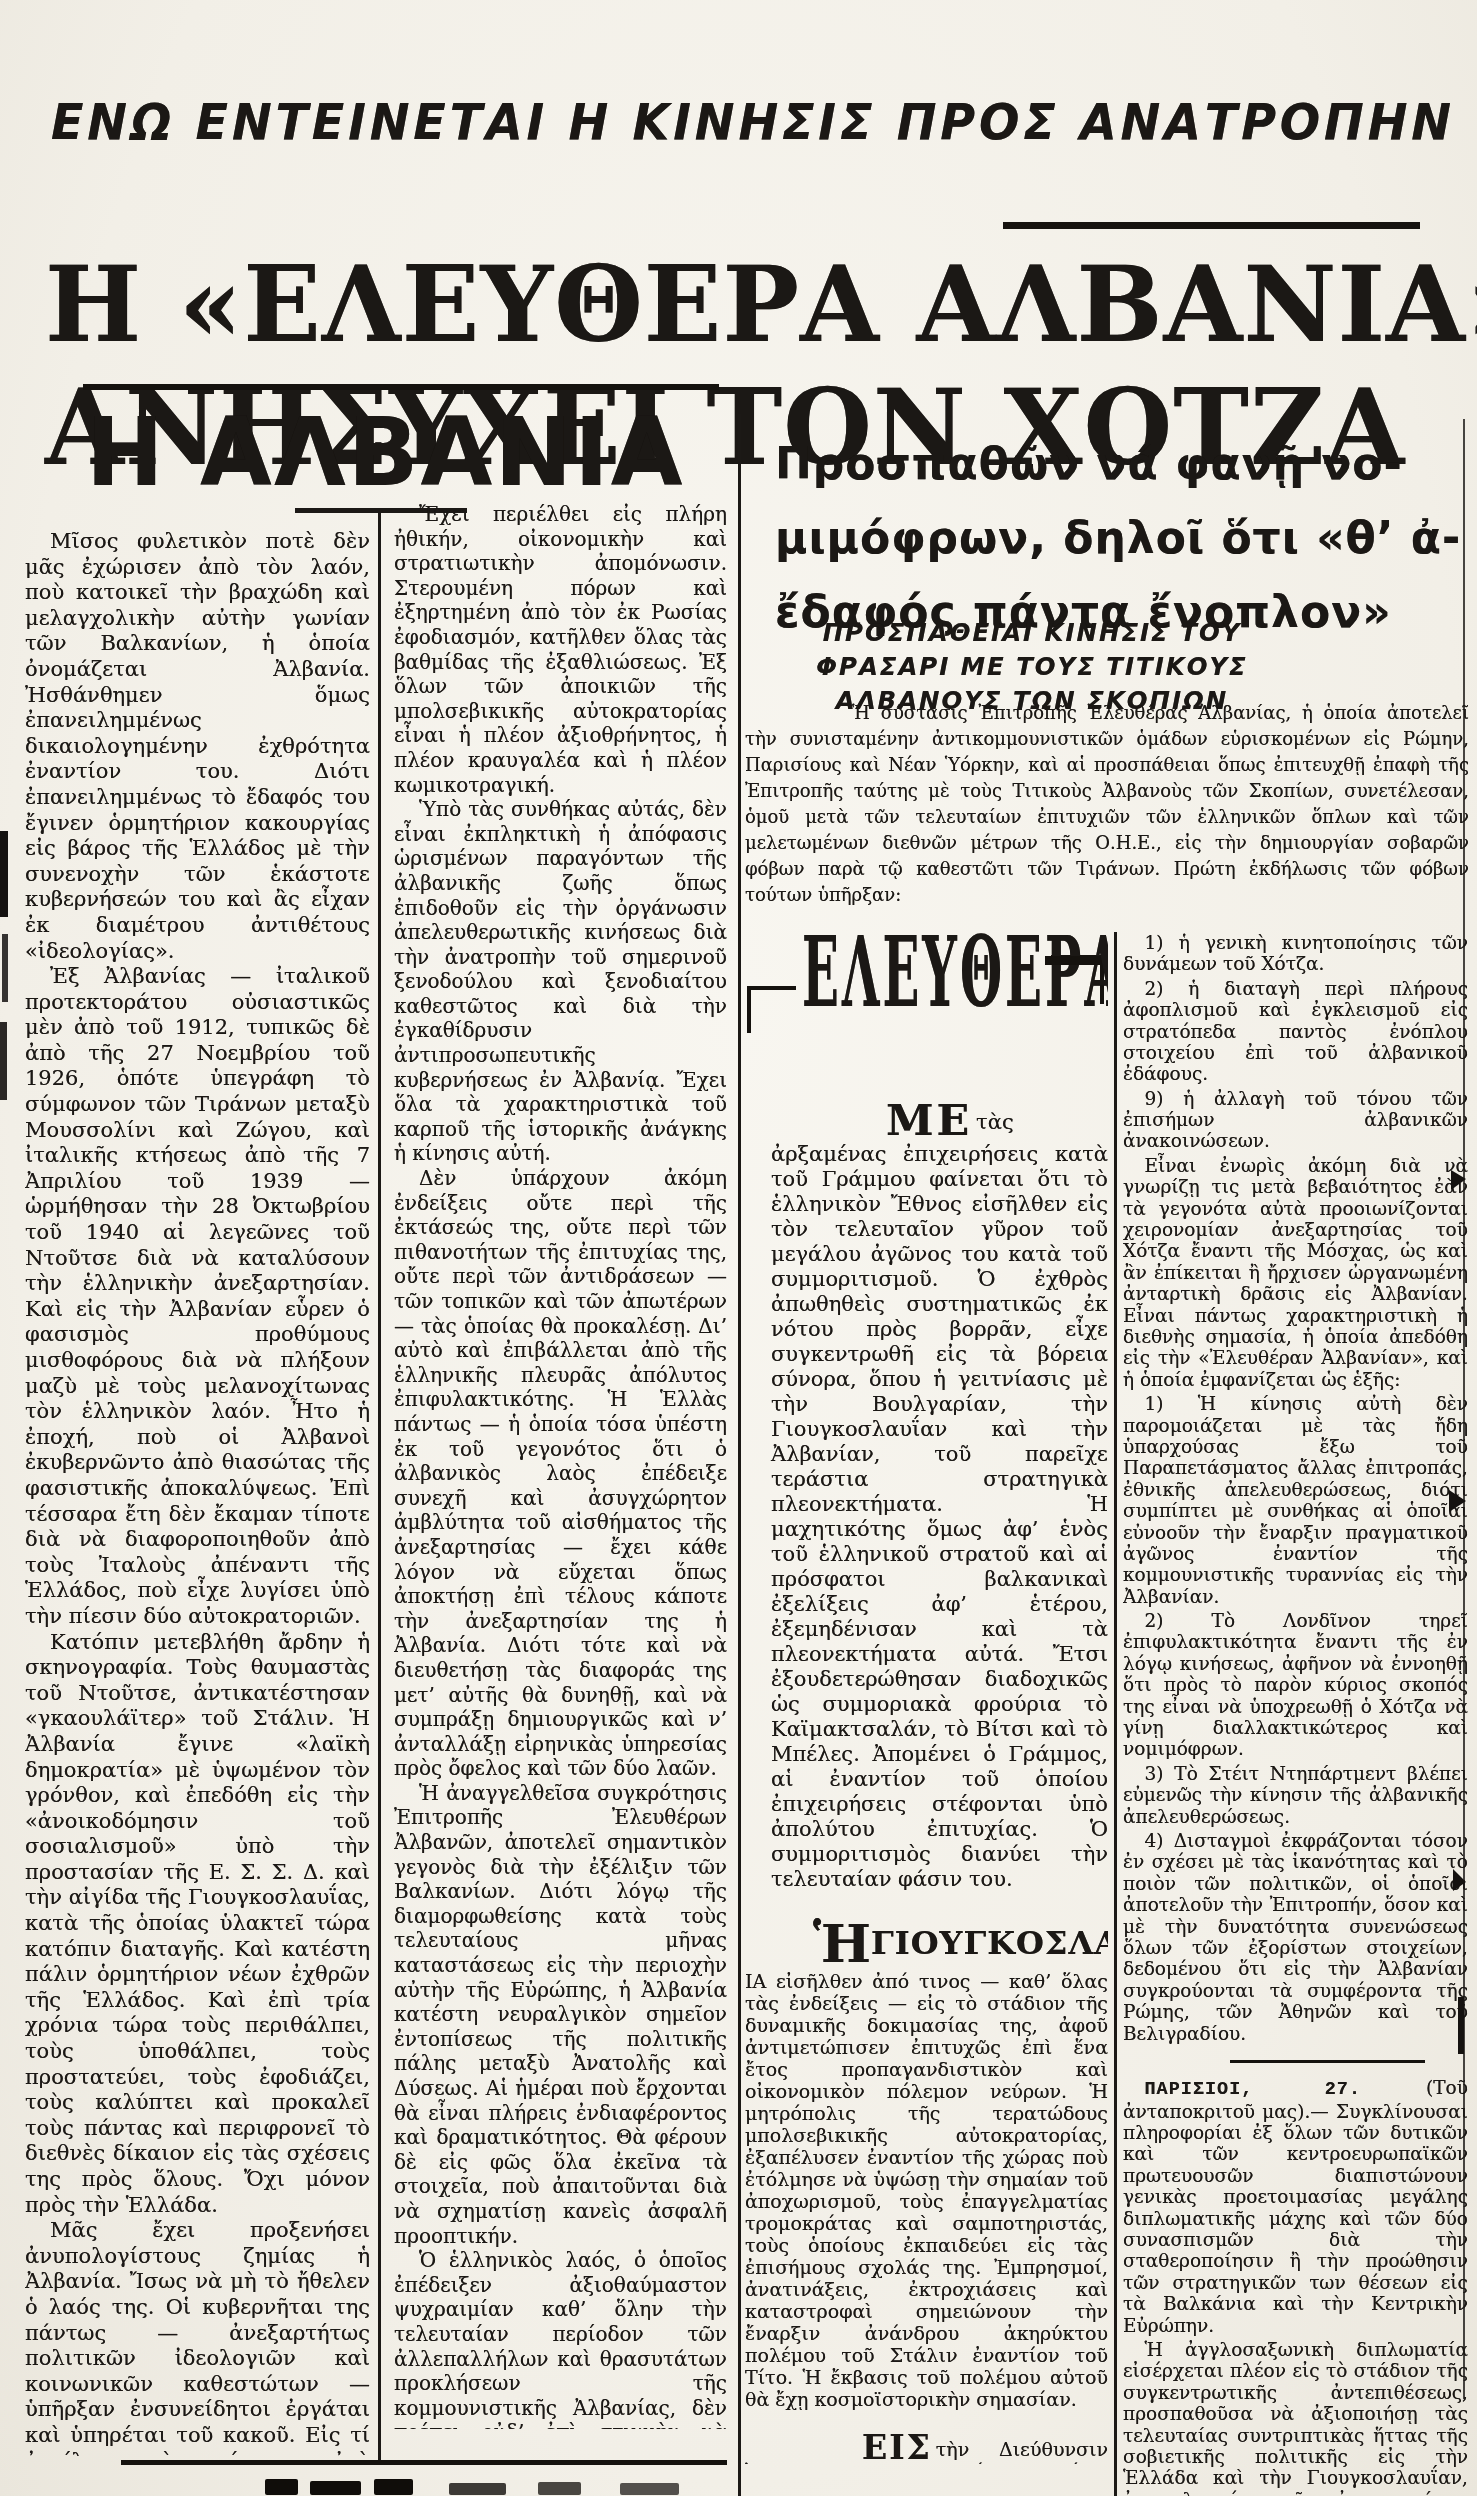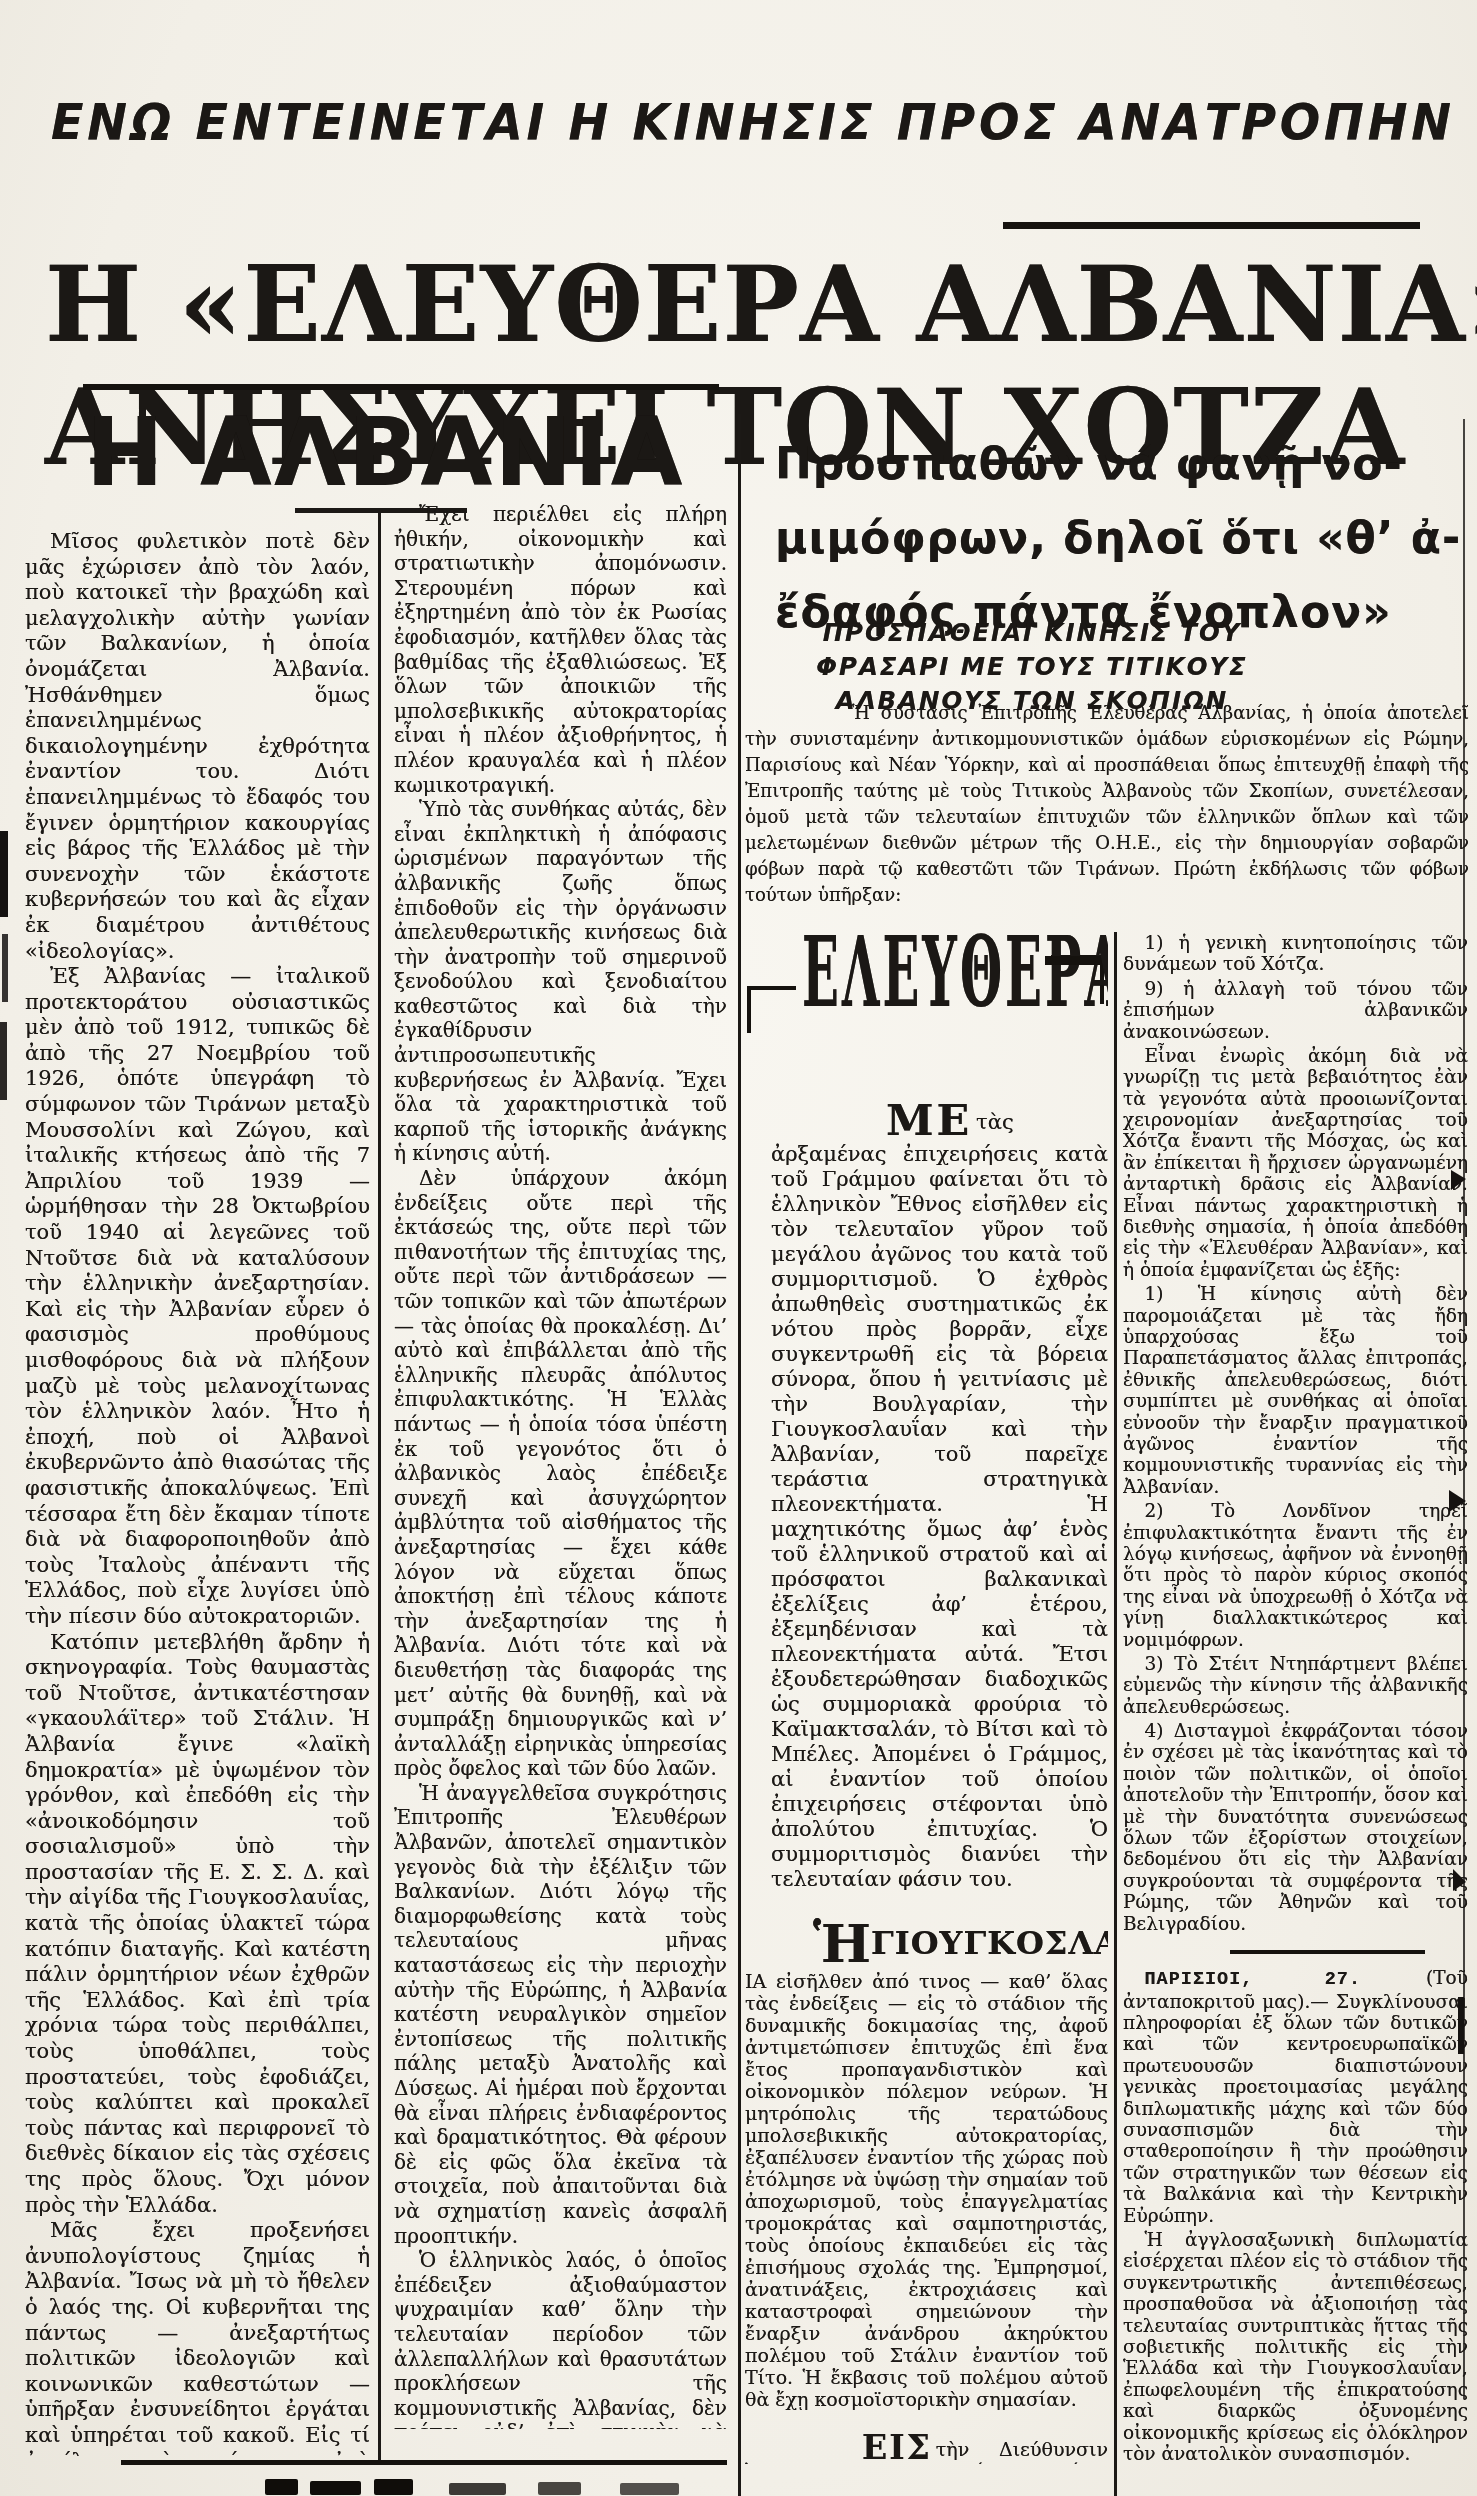--- a/index.html
+++ b/index.html
@@ -154,20 +154,21 @@
       <div class="eleft-dash"></div>
     </div>
     <p class="lead-par"><span class="dropcap">ΜΕ</span><span>τὰς ἀρξαμένας ἐπιχειρήσεις κατὰ τοῦ Γράμμου φαίνεται ὅτι τὸ ἑλληνικὸν Ἔθνος εἰσῆλθεν εἰς τὸν τελευταῖον γῦρον τοῦ μεγάλου ἀγῶνος του κατὰ τοῦ συμμοριτισμοῦ. Ὁ ἐχθρὸς ἀπωθηθεὶς συστηματικῶς ἐκ νότου πρὸς βορρᾶν, εἶχε συγκεντρωθῆ εἰς τὰ βόρεια σύνορα, ὅπου ἡ γειτνίασις μὲ τὴν Βουλγαρίαν, τὴν Γιουγκοσλαυΐαν καὶ τὴν Ἀλβανίαν, τοῦ παρεῖχε τεράστια στρατηγικὰ πλεονεκτήματα. Ἡ μαχητικότης ὅμως ἀφ’ ἑνὸς τοῦ ἑλληνικοῦ στρατοῦ καὶ αἱ πρόσφατοι βαλκανικαὶ ἐξελίξεις ἀφ’ ἑτέρου, ἐξεμηδένισαν καὶ τὰ πλεονεκτήματα αὐτά. Ἔτσι ἐξουδετερώθησαν διαδοχικῶς ὡς συμμοριακὰ φρούρια τὸ Καϊμακτσαλάν, τὸ Βίτσι καὶ τὸ Μπέλες. Ἀπομένει ὁ Γράμμος, αἱ ἐναντίον τοῦ ὁποίου ἐπιχειρήσεις στέφονται ὑπὸ ἀπολύτου ἐπιτυχίας. Ὁ συμμοριτισμὸς διανύει τὴν τελευταίαν φάσιν του.</span></p>
     <p class="sec-head"><span class="sec-lead">Ἡ</span><span class="sec-title">ΓΙΟΥΓΚΟΣΛΑΥ-</span></p>
     <p class="small-par">ΙΑ εἰσῆλθεν ἀπό τινος — καθ’ ὅλας τὰς ἐνδείξεις — εἰς τὸ στάδιον τῆς δυναμικῆς δοκιμασίας της, ἀφοῦ ἀντιμετώπισεν ἐπιτυχῶς ἐπὶ ἕνα ἔτος προπαγανδιστικὸν καὶ οἰκονομικὸν πόλεμον νεύρων. Ἡ μητρόπολις τῆς τερατώδους μπολσεβικικῆς αὐτοκρατορίας, ἐξαπέλυσεν ἐναντίον τῆς χώρας ποὺ ἐτόλμησε νὰ ὑψώσῃ τὴν σημαίαν τοῦ ἀποχωρισμοῦ, τοὺς ἐπαγγελματίας τρομοκράτας καὶ σαμποτηριστάς, τοὺς ὁποίους ἐκπαιδεύει εἰς τὰς ἐπισήμους σχολάς της. Ἐμπρησμοί, ἀνατινάξεις, ἐκτροχιάσεις καὶ καταστροφαὶ σημειώνουν τὴν ἔναρξιν ἀνάνδρου ἀκηρύκτου πολέμου τοῦ Στάλιν ἐναντίον τοῦ Τίτο. Ἡ ἔκβασις τοῦ πολέμου αὐτοῦ θὰ ἔχῃ κοσμοϊστορικὴν σημασίαν.</p>
     <p class="sec3-par"><span class="sec3-lead">ΕΙΣ</span><span>τὴν Διεύθυνσιν Ἐφοδιασμοῦ Θεσσαλονίκης — λέγει ἡ εἴδησις — ὁ ἐλεγκτὴς ἀνεκάλυψε κατάχρησιν ἑνὸς δισεκατομμυρίου πεντακοσίων ἑκατομμυρίων κατὰ τὴν διάθεσιν τροφίμων. Καὶ τὴν κατήγγειλεν ἀπὸ τὸν παρελθόντα Μάρτιον εἰς τὸν ἁρμόδιον ἀνακριτήν. Ἔκτοτε ὅμως οὐδεμία ἀνακριτικὴ πρᾶξις ἔγινε μολονότι διέρρευσεν ἑξάμηνον. Ψιθυρίζεται — ἐπιπροσθέτως — ὅτι ὑπάρχει καὶ ἄλλη κατάχρησις δύο δισεκατομμυρίων καὶ ὅτι ἰσχυρὰ πολιτικὰ πρόσωπα κατορθώνουν τὴν ἀκινητοποίησιν τῆς διαδικασίας.</span></p>
   </div>
 
   <div class="col col4 ink">
     <p>1) ἡ γενικὴ κινητοποίησις τῶν δυνάμεων τοῦ Χότζα.</p>
+    <p>2) ἡ διαταγὴ περὶ πλήρους ἀφοπλισμοῦ καὶ ἐγκλεισμοῦ εἰς στρατόπεδα παντὸς ἐνόπλου στοιχείου ἐπὶ τοῦ ἀλβανικοῦ ἐδάφους.</p>
     <p>9) ἡ ἀλλαγὴ τοῦ τόνου τῶν ἐπισήμων ἀλβανικῶν ἀνακοινώσεων.</p>
     <p>Εἶναι ἐνωρὶς ἀκόμη διὰ νὰ γνωρίζῃ τις μετὰ βεβαιότητος ἐὰν τὰ γεγονότα αὐτὰ προοιωνίζονται χειρονομίαν ἀνεξαρτησίας τοῦ Χότζα ἔναντι τῆς Μόσχας, ὡς καὶ ἂν ἐπίκειται ἢ ἤρχισεν ὠργανωμένη ἀνταρτικὴ δρᾶσις εἰς Ἀλβανίαν. Εἶναι πάντως χαρακτηριστικὴ ἡ διεθνὴς σημασία, ἡ ὁποία ἀπεδόθη εἰς τὴν «Ἐλευθέραν Ἀλβανίαν», καὶ ἡ ὁποία ἐμφανίζεται ὡς ἑξῆς:</p>
     <p>1) Ἡ κίνησις αὐτὴ δὲν παρομοιάζεται μὲ τὰς ἤδη ὑπαρχούσας ἔξω τοῦ Παραπετάσματος ἄλλας ἐπιτροπάς, ἐθνικῆς ἀπελευθερώσεως, διότι συμπίπτει μὲ συνθήκας αἱ ὁποῖαι εὐνοοῦν τὴν ἔναρξιν πραγματικοῦ ἀγῶνος ἐναντίον τῆς κομμουνιστικῆς τυραννίας εἰς τὴν Ἀλβανίαν.</p>
     <p>2) Τὸ Λονδῖνον τηρεῖ ἐπιφυλακτικότητα ἔναντι τῆς ἐν λόγῳ κινήσεως, ἀφῆνον νὰ ἐννοηθῇ ὅτι πρὸς τὸ παρὸν κύριος σκοπός της εἶναι νὰ ὑποχρεωθῇ ὁ Χότζα νὰ γίνῃ διαλλακτικώτερος καὶ νομιμόφρων.</p>
     <p>3) Τὸ Στέιτ Ντηπάρτμεντ βλέπει εὐμενῶς τὴν κίνησιν τῆς ἀλβανικῆς ἀπελευθερώσεως.</p>
     <p>4) Δισταγμοὶ ἐκφράζονται τόσον ἐν σχέσει μὲ τὰς ἱκανότητας καὶ τὸ ποιὸν τῶν πολιτικῶν, οἱ ὁποῖοι ἀποτελοῦν τὴν Ἐπιτροπήν, ὅσον καὶ μὲ τὴν δυνατότητα συνενώσεως ὅλων τῶν ἐξορίστων στοιχείων, δεδομένου ὅτι εἰς τὴν Ἀλβανίαν συγκρούονται τὰ συμφέροντα τῆς Ρώμης, τῶν Ἀθηνῶν καὶ τοῦ Βελιγραδίου.</p>
     <div class="mid-rule"></div>
     <p><span class="dl-lead">ΠΑΡΙΣΙΟΙ, 27.</span>&nbsp;<span>(Τοῦ ἀνταποκριτοῦ μας).—</span>&nbsp;<span>Συγκλίνουσαι πληροφορίαι ἐξ ὅλων τῶν δυτικῶν καὶ τῶν κεντροευρωπαϊκῶν πρωτευουσῶν διαπιστώνουν γενικὰς προετοιμασίας μεγάλης διπλωματικῆς μάχης καὶ τῶν δύο συνασπισμῶν διὰ τὴν σταθεροποίησιν ἢ τὴν προώθησιν τῶν στρατηγικῶν των θέσεων εἰς τὰ Βαλκάνια καὶ τὴν Κεντρικὴν Εὐρώπην.</span></p>
     <p>Ἡ ἀγγλοσαξωνικὴ διπλωματία εἰσέρχεται πλέον εἰς τὸ στάδιον τῆς συγκεντρωτικῆς ἀντεπιθέσεως, προσπαθοῦσα νὰ ἀξιοποιήσῃ τὰς τελευταίας συντριπτικὰς ἥττας τῆς σοβιετικῆς πολιτικῆς εἰς τὴν Ἑλλάδα καὶ τὴν Γιουγκοσλαυΐαν, ἐπωφελουμένη τῆς ἐπικρατούσης καὶ διαρκῶς ὀξυνομένης οἰκονομικῆς κρίσεως εἰς ὁλόκληρον τὸν ἀνατολικὸν συνασπισμόν.</p>
 

